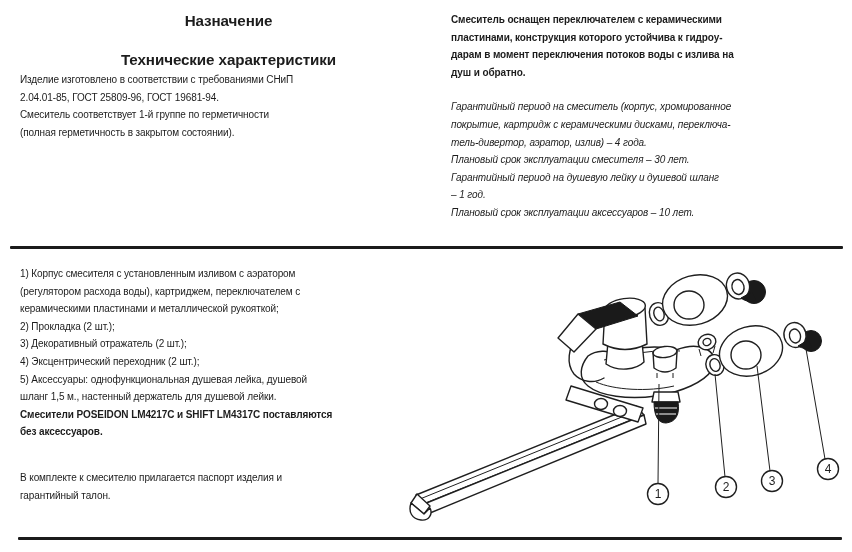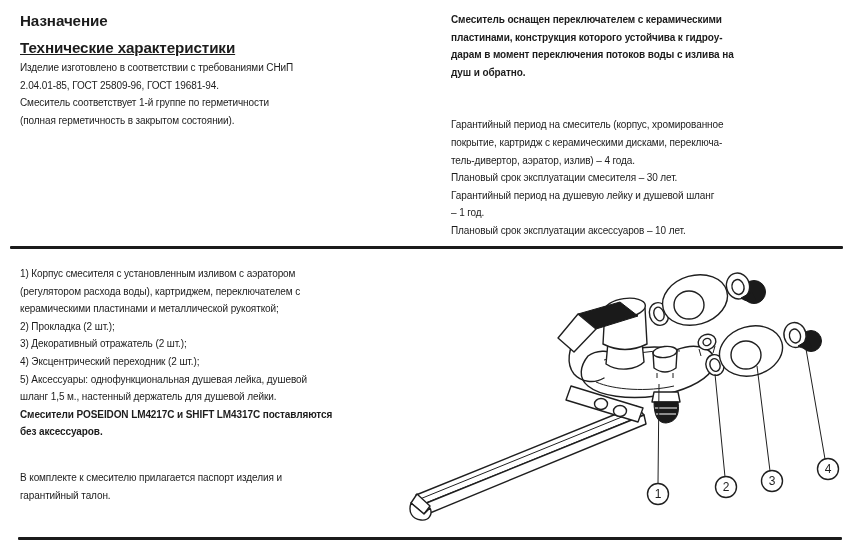--- a/index.html
+++ b/index.html
@@ -1,27 +1,27 @@
 <!DOCTYPE html>
 <html><head>
 <meta charset="utf-8">
 <style>
   html,body{margin:0;padding:0;background:#fff;}
   .page{
     position:relative;width:852px;height:552px;background:#ffffff;overflow:hidden;
     font-family:"Liberation Sans","DejaVu Sans",sans-serif;color:#1c1c1c;
     letter-spacing:-0.1px;
   }
-  h3{font-size:15.2px;font-weight:700;line-height:19px;margin:0 0 2px 0;}
+  h3{font-size:15.2px;font-weight:700;line-height:19px;margin:0 0 2px 0;text-align:center;}
   .body{font-size:10px;line-height:17.6px;margin:0;white-space:pre-line;}
   .bold{font-weight:700;}
   .purpose-col{position:absolute;left:20px;top:11px;width:417px;}
-  .specs-h{margin-top:8px;text-decoration:underline;}
+  .specs-h{margin-top:20px;}
   .note-col{position:absolute;left:451px;top:11px;width:396px;}
-  .warranty{margin-top:35px;}
+  .warranty{margin-top:17px;font-style:italic;}
   .kit{position:absolute;left:20px;top:265px;width:464px;}
   .passport{margin-top:28px;}
   .rule{position:absolute;background:#1b1b1b;height:3px;border-radius:1px;}
   .rule-top{left:10px;top:246px;width:833px;}
   .rule-bottom{left:18px;top:537px;width:824px;}
   .figure{position:absolute;left:408px;top:256px;width:444px;height:292px;}
   .figure svg{display:block;width:444px;height:292px;}
   .ink{stroke:#1f1f1f;fill:none;stroke-width:1.4;stroke-linejoin:round;stroke-linecap:round;}
   .inkfill{stroke:#1f1f1f;fill:#ffffff;stroke-width:1.4;stroke-linejoin:round;}
   .dark{fill:#1a1a1a;stroke:#1a1a1a;stroke-width:1;stroke-linejoin:round;}

